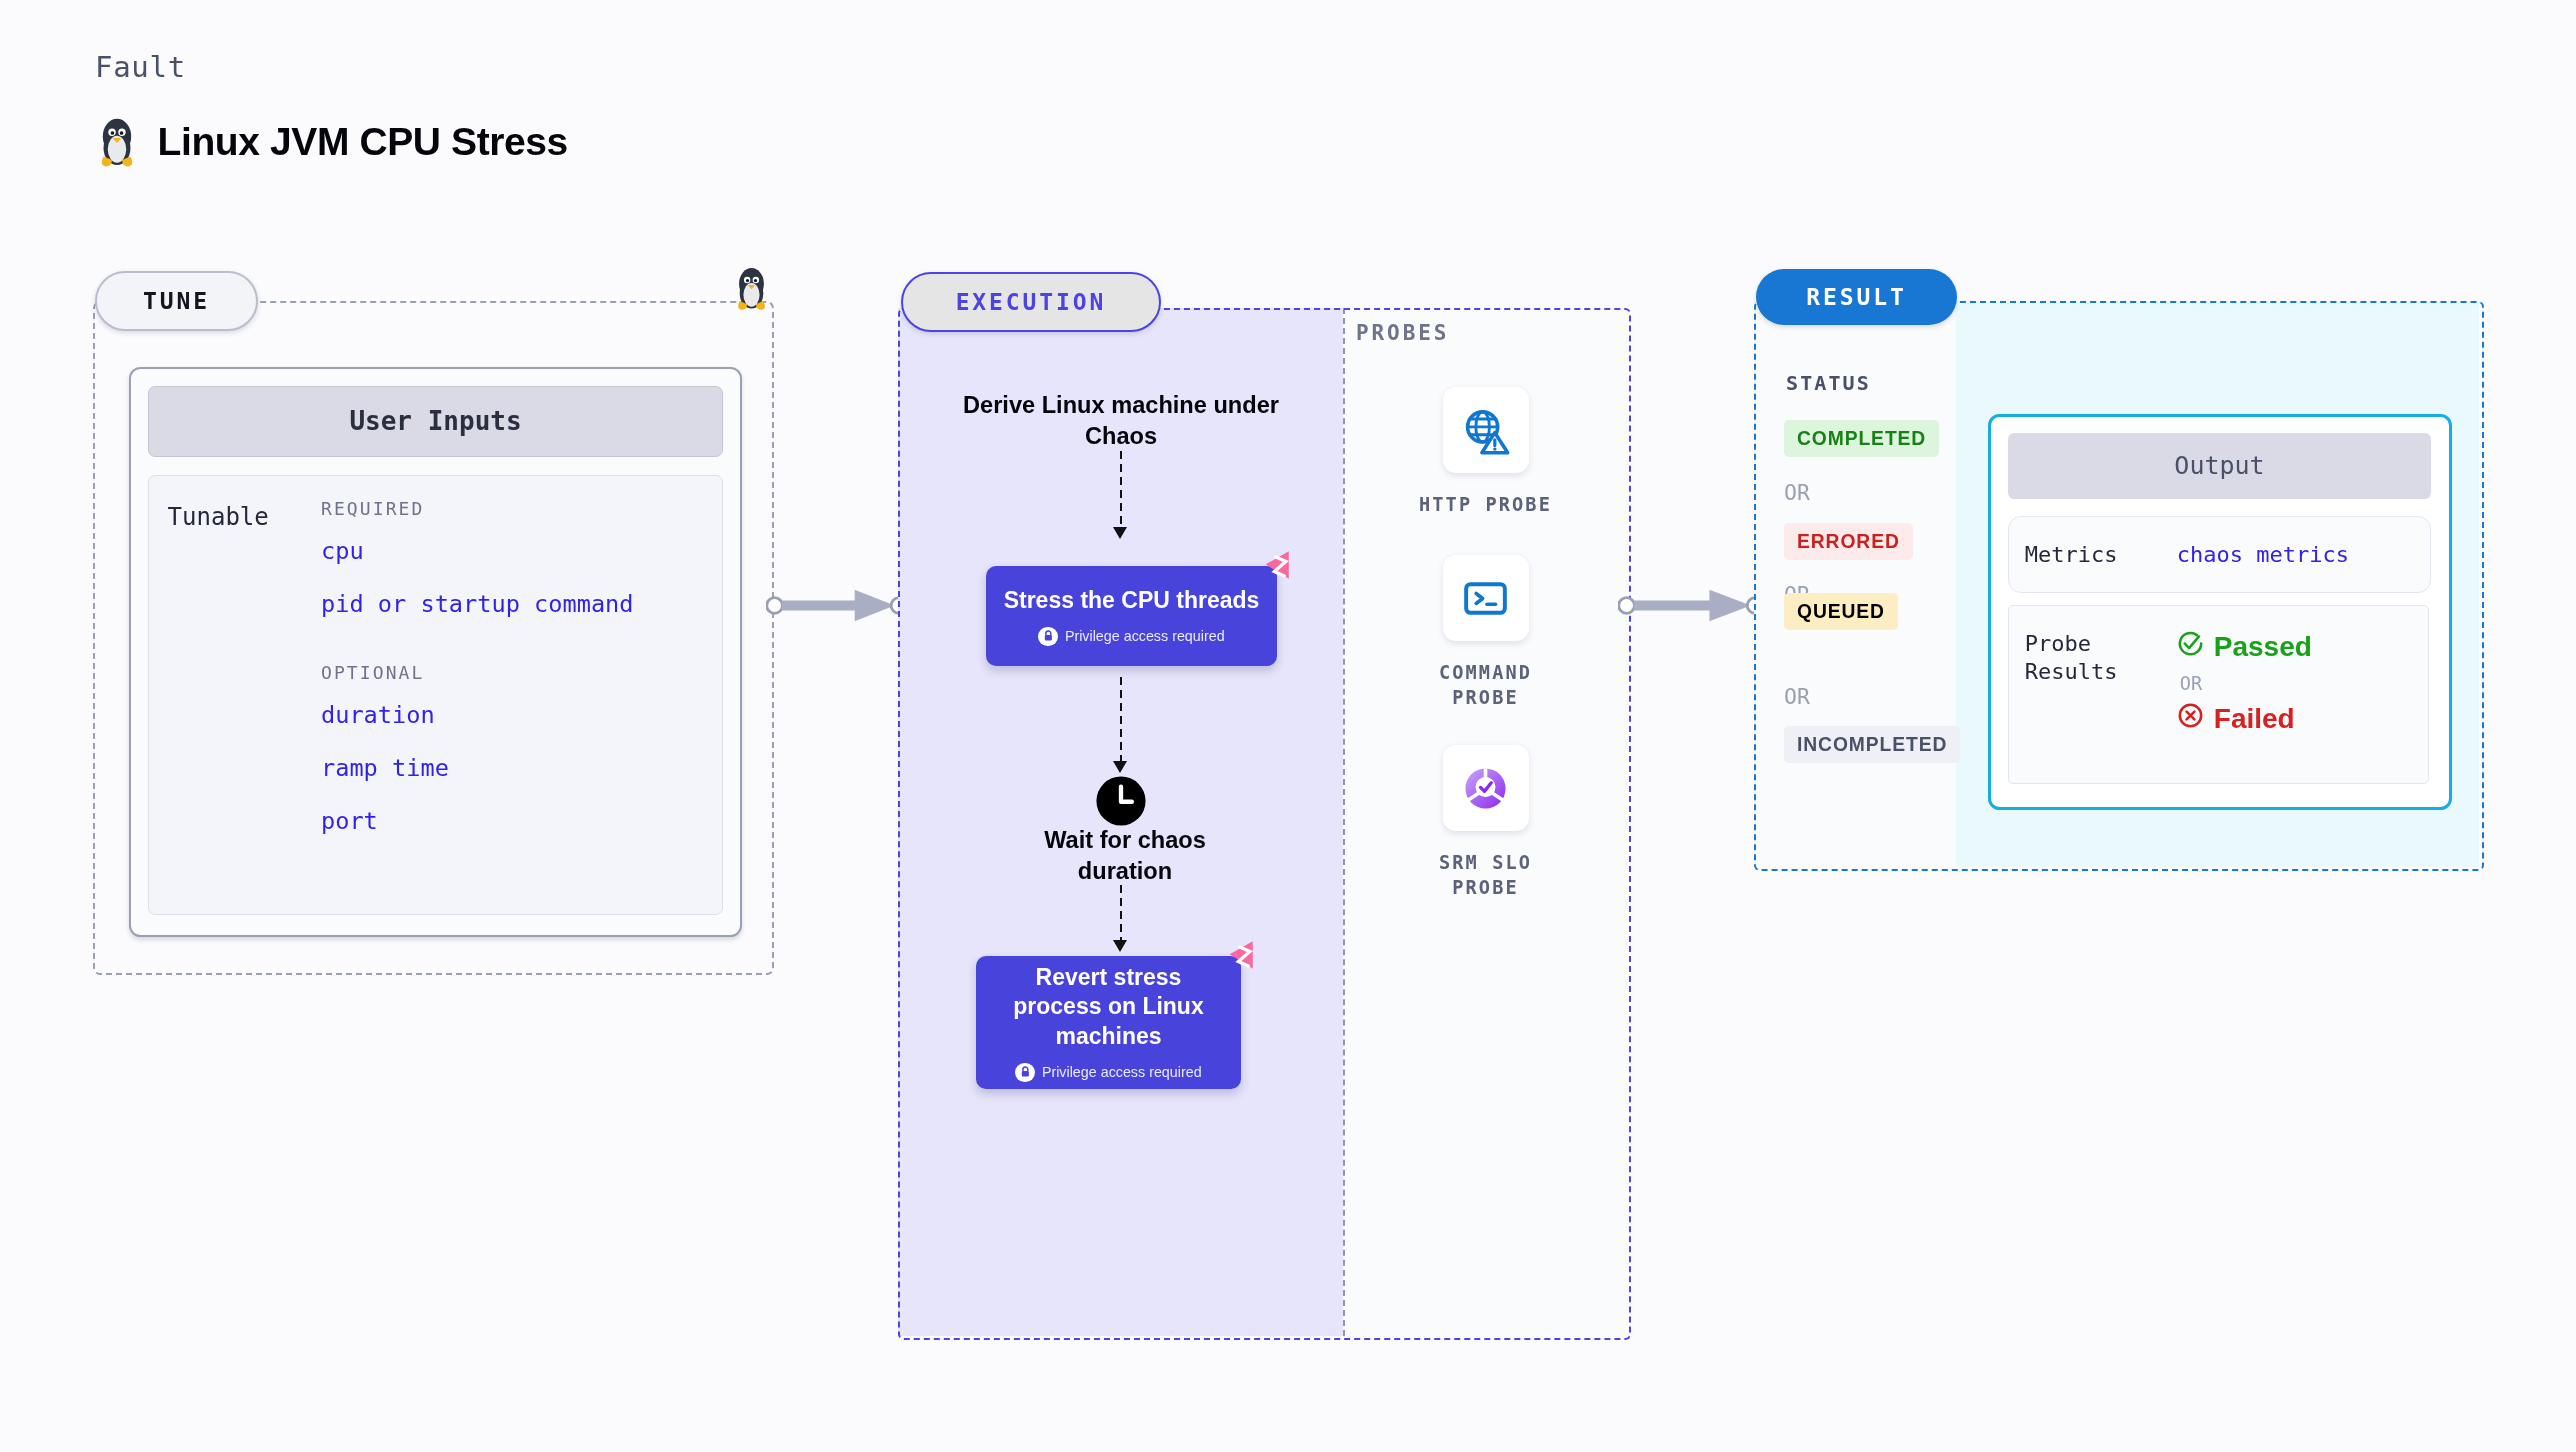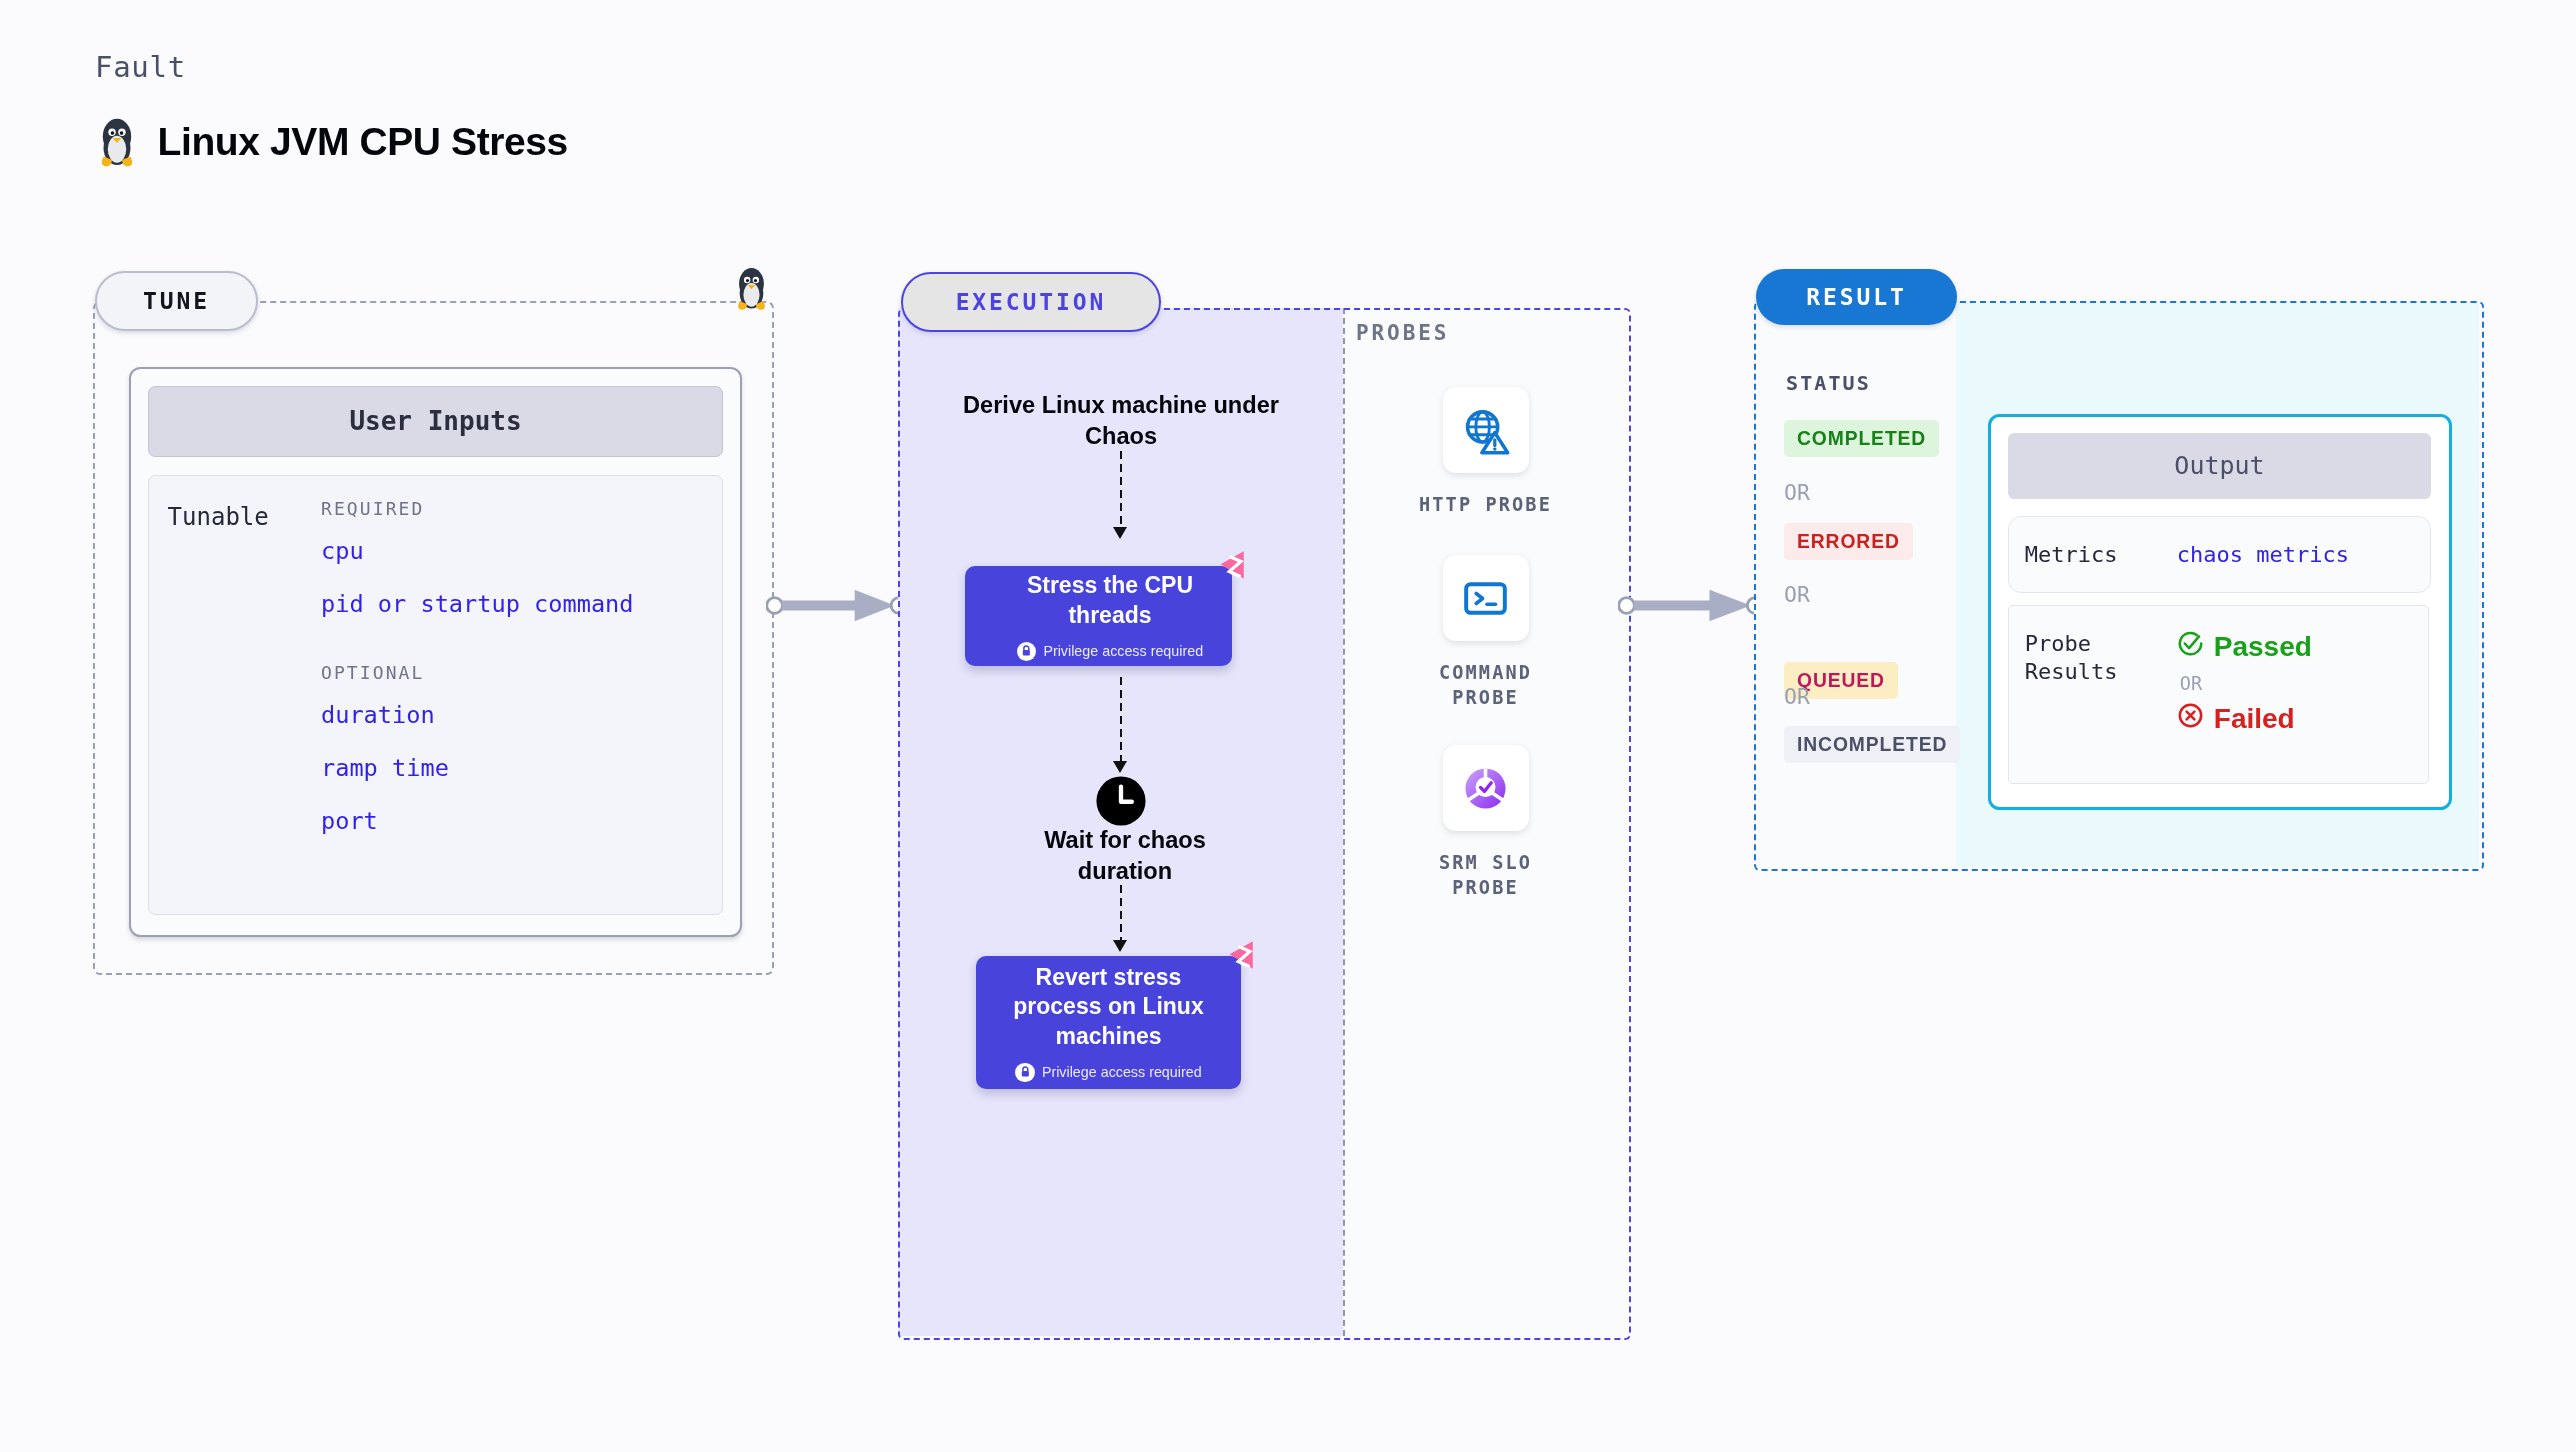--- a/index.html
+++ b/index.html
@@ -222,21 +222,21 @@
   .lock-badge {
     width: 19.3px; height: 19.3px;
     border-radius: 50%;
     background: #fff;
     display: flex; align-items: center; justify-content: center;
   }
   .corner-marker {
     position: absolute;
     right: -18.6px; top: -18.6px;
   }
-  #card-stress { left: 965px; top: 566px; width: 244px; height: 100px; padding-left: 23px; }
+  #card-stress { left: 986px; top: 566px; width: 291px; height: 100px; }
   #card-revert { left: 976px; top: 956px; width: 265px; height: 133px; }
 
   #clock-icon-wrap {
     position: absolute;
     left: 1095px; top: 775px;
   }
 
   
   .probe-item {
     position: absolute;
@@ -318,21 +318,21 @@
     position: absolute;
     left: 1784px;
     font-family: "DejaVu Sans Mono", monospace;
     font-size: 21.5px;
     color: #9aa0b4;
   }
   #chip-completed   { top: 420px; background: #ddf5dd; color: #178017; }
   #or-1             { top: 480px; }
   #chip-errored     { top: 523px; background: #fdeaea; color: #cc2020; }
   #or-2             { top: 582px; }
-  #chip-queued      { top: 662px; background: #fcedc2; color: #be185d; }
+  #chip-queued      { top: 593px; background: #fcedc2; color: #000000; }
   #or-3             { top: 684px; }
   #chip-incompleted { top: 726px; background: #eef0f5; color: #4a5068; }
 
   #output-card {
     position: absolute;
     left: 1988px; top: 394px;
     width: 458px; height: 390px;
     background: #fff;
     border: 3.6px solid #14aee0;
     border-radius: 11.5px;

